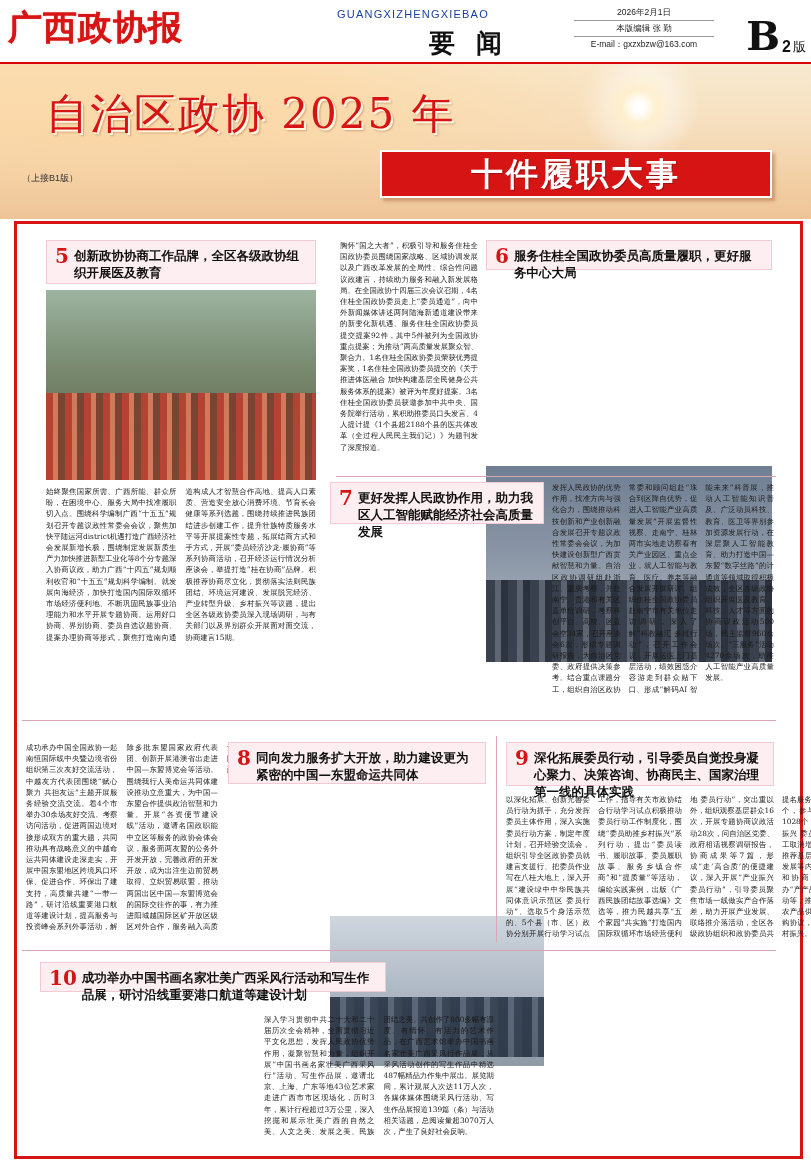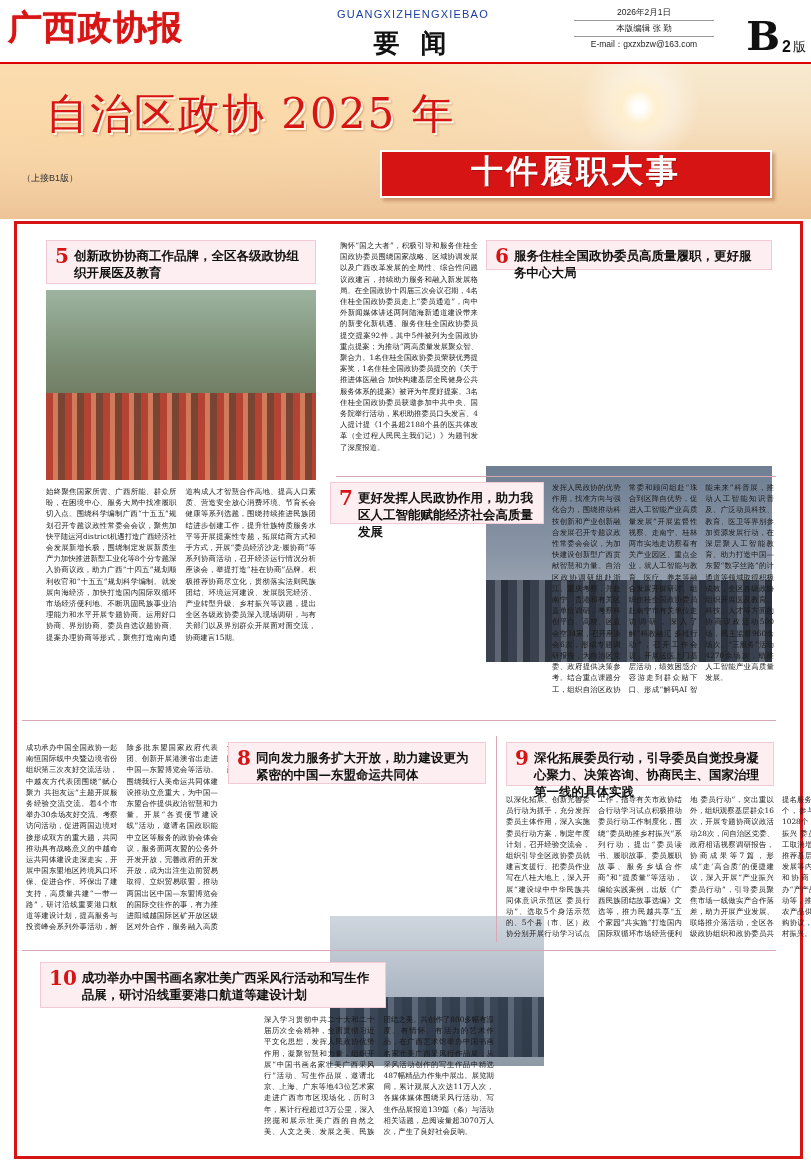--- a/index.html
+++ b/index.html
@@ -14,21 +14,21 @@
 
   
   .masthead{position:absolute;left:0;top:0;width:811px;height:62px;border-bottom:2px solid #d00;}
   .logo{position:absolute;left:8px;top:4px;width:170px;height:46px;
         font-family:"DejaVu Serif","Liberation Serif",serif;
         font-weight:700;font-size:34px;color:#d81414;letter-spacing:1px;
         line-height:46px;white-space:nowrap;
         text-shadow:0 0 1px #d81414;}
   .pinyin{position:absolute;left:318px;top:8px;width:190px;text-align:center;
           font-size:11px;font-weight:400;color:#1a3fa0;letter-spacing:1.2px;}
-  .sectitle{position:absolute;left:318px;top:26px;width:190px;text-align:center;
+  .sectitle{position:absolute;left:318px;top:26px;width:190px;text-align:right;
             font-family:"DejaVu Serif","Liberation Serif",serif;
             font-weight:700;font-size:26px;color:#111;letter-spacing:6px;}
   .infobox{position:absolute;left:574px;top:5px;width:140px;height:50px;font-size:8.5px;color:#222;line-height:13px;}
   .infobox div{border-bottom:1px solid #999;padding:1px 2px;text-align:center;}
   .infobox div:last-child{border-bottom:none;}
   .pageno{position:absolute;left:722px;top:4px;width:84px;height:52px;}
   .pageno .b{font-family:"DejaVu Serif","Liberation Serif",serif;font-size:40px;font-weight:700;line-height:40px;}
   .pageno .sub{font-size:16px;font-weight:700;}
   .pageno .ban{font-size:13px;}
   .pn-row{display:flex;align-items:flex-end;justify-content:flex-end;height:52px;gap:2px;}
@@ -44,21 +44,21 @@
   .hero-sun{position:absolute;left:604px;top:8px;width:70px;height:70px;
         background:radial-gradient(circle, rgba(255,255,255,.95) 0 10%, rgba(255,236,190,.6) 35%, rgba(255,236,190,0) 70%);}
   .hero-t1{position:absolute;left:46px;top:22px;
         font-family:"DejaVu Serif","Liberation Serif",serif;
         font-size:42px;font-weight:400;color:#d71414;letter-spacing:2px;
         text-shadow:2px 2px 0 #fff7e2, 3px 3px 2px rgba(120,40,0,.28);}
   .hero-t2{position:absolute;left:380px;top:86px;width:392px;height:48px;
         background:#d71414;border:2px solid #fff;box-sizing:border-box;
         box-shadow:3px 3px 3px rgba(120,40,0,.3);}
   .hero-t2 span{display:block;text-align:center;line-height:44px;
-        font-family:Liberation Mono, monospace;
+        font-family:Liberation Sans, sans-serif;
         font-size:32px;font-weight:700;color:#ffffff;letter-spacing:3px;
         text-shadow:1px 1px 0 rgba(0,0,0,.25);}
   .hero-note{position:absolute;left:22px;top:108px;font-size:9px;color:#333;}
 
   
   .frame{position:absolute;left:14px;top:224px;width:783px;height:932px;
          border-left:3px solid #d71414;border-right:3px solid #d71414;}
   .frame:before,.frame:after{content:"";position:absolute;left:-3px;width:789px;height:3px;background:#d71414;}
   .frame:before{top:-3px;}
   .frame:after{bottom:-3px;}
@@ -167,21 +167,21 @@
   <div class="blk pinkbox" style="left:506px;top:742px;width:268px;height:44px;">
     <div class="hl">
       <span class="num">9</span>
       <span class="htxt">深化拓展委员行动，引导委员自觉投身凝心聚力、决策咨询、协商民主、国家治理第一线的具体实践</span>
     </div>
   </div>
   <div class="blk col cols3" style="left:506px;top:794px;width:268px;height:146px;">以深化拓展、创新完善委员行动为抓手，充分发挥委员主体作用，深入实施委员行动方案，制定年度计划，召开经验交流会，组织引导全区政协委员就建言支援行、把委员作业写在八桂大地上，深入开展“建设绿中中华民族共同体意识示范区 委员行动”、选取5个身活示范的、5个县（市、区）政协分别开展行动学习试点工作，指导有关市政协结合行动学习试点积极推动委员行动工作制度化，围绕“委员助推乡村振兴”系列行动，提出“委员读书、履职故事、委员履职故事、服务乡镇合作商”和“提质量”等活动，编绘实践案例，出版《广西民族团结故事选编》文选等，推力民越共享“五个家园”共实施“打造国内国际双循环市场经营便利地 委员行动”，突出重以外，组织观察基层群众16次，开展专题协商议政活动28次，问自治区党委、政府相话视察调研报告，协商成果等7篇，形成“走‘高合质’的便捷建议，深入开展“产业振兴 委员行动”，引导委员聚焦市场一线做实产合作落差，助力开展产业发展、联络推介落活动，全区各级政协组织和政协委员共提名服务基层8项目1407个，参与打造合作项目1028个，深入开展“乡村振兴 委员行动”，聚焦农工取消增量合发展，推动推荐基层困难产业高质量发展等内容开展专题调研和协商议政活动，举办“产产品进机关”展销活动等，推动30余家单位与农产品供应商签订意向采购协议，实际实现助力乡村振兴。</div>
 
   <div class="hr" style="left:22px;top:950px;width:754px;"></div>
 
-  <div class="blk pinkbox" style="left:40px;top:962px;width:346px;height:46px;">
+  <div class="blk pinkbox" style="left:40px;top:962px;width:346px;height:30px;">
     <div class="hl">
       <span class="num">10</span>
       <span class="htxt">成功举办中国书画名家壮美广西采风行活动和写生作品展，研讨沿线重要港口航道等建设计划</span>
     </div>
   </div>
 
   <div class="blk col cols2" style="left:264px;top:1014px;width:230px;height:138px;">深入学习贯彻中共二十大和二十届历次全会精神，全面贯彻习近平文化思想，发挥人民政协优势作用，凝聚智慧和力量，组织开展“中国书画名家壮美广西采风行”活动、写生作品展，邀请北京、上海、广东等地43位艺术家走进广西市市区现场化，历时3年，累计行程超过3万公里，深入挖掘和展示壮美广西的自然之美、人文之美、发展之美、民族团结之美。共创作了800多幅有温度、有情怀、有活力的艺术作品，在广西艺术馆举办中国书画名家壮美广西采风行作品展，从采风活动创作的写生作品中精选487幅精品力作集中展出。展览期间，累计观展人次达11万人次，各媒体媒体围绕采风行活动、写生作品展报道139篇（条）与活动相关话题，总阅读量超3070万人次，产生了良好社会反响。</div>
 
 </div>
 

